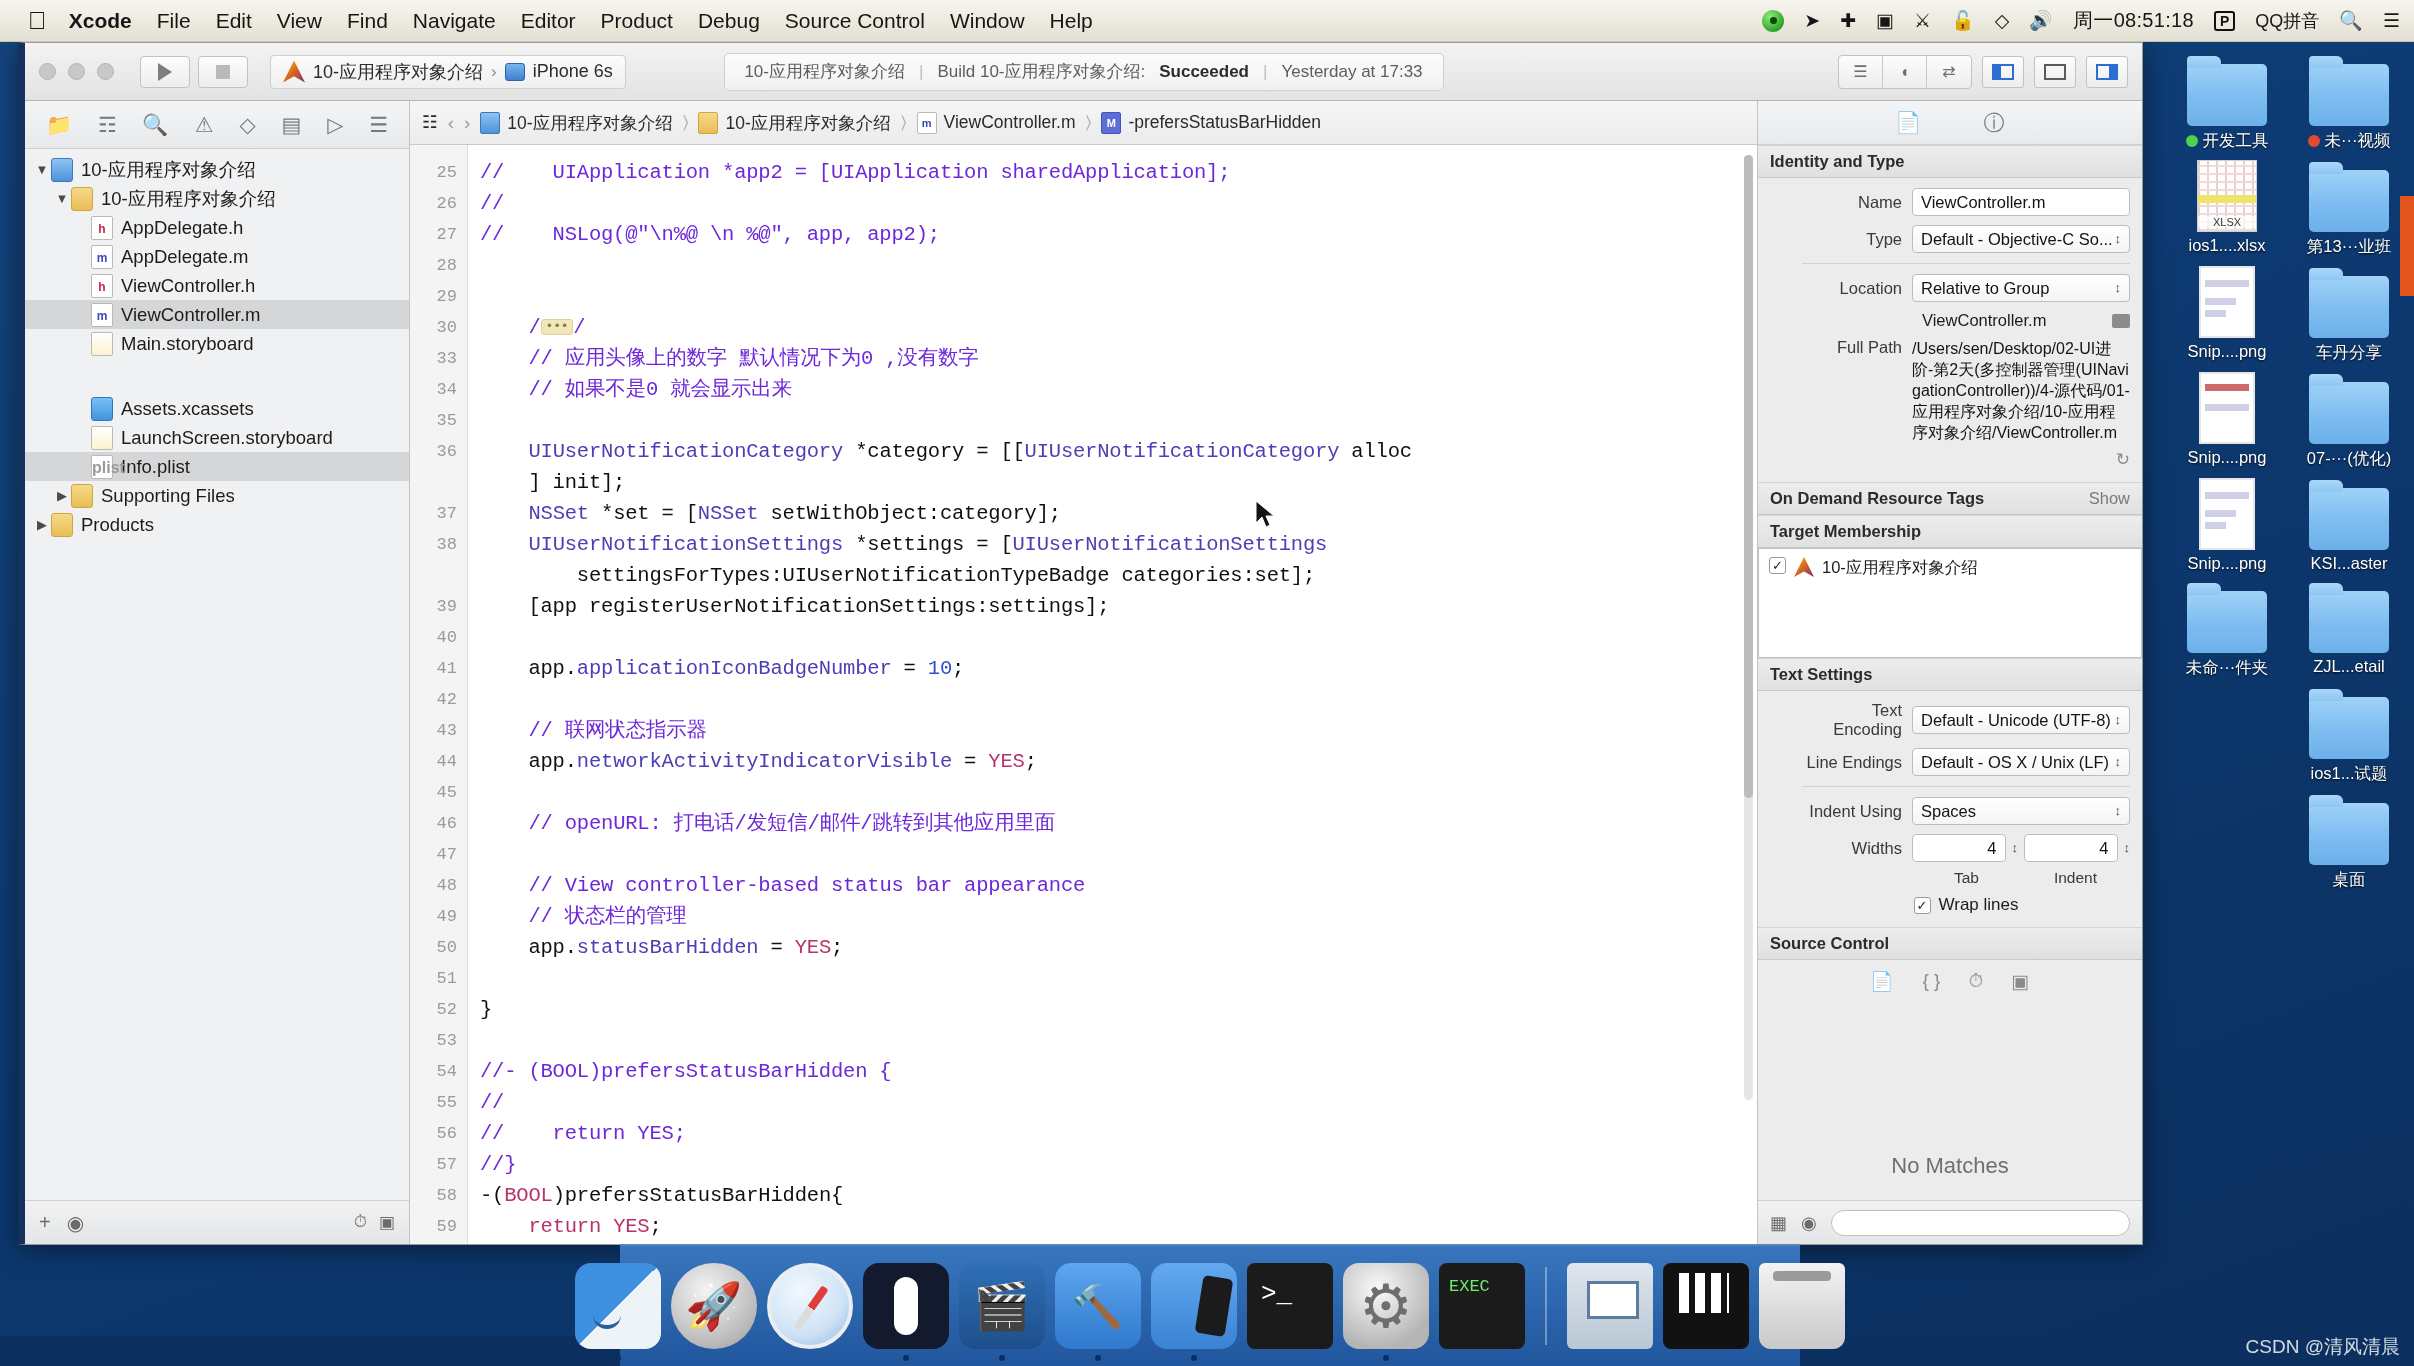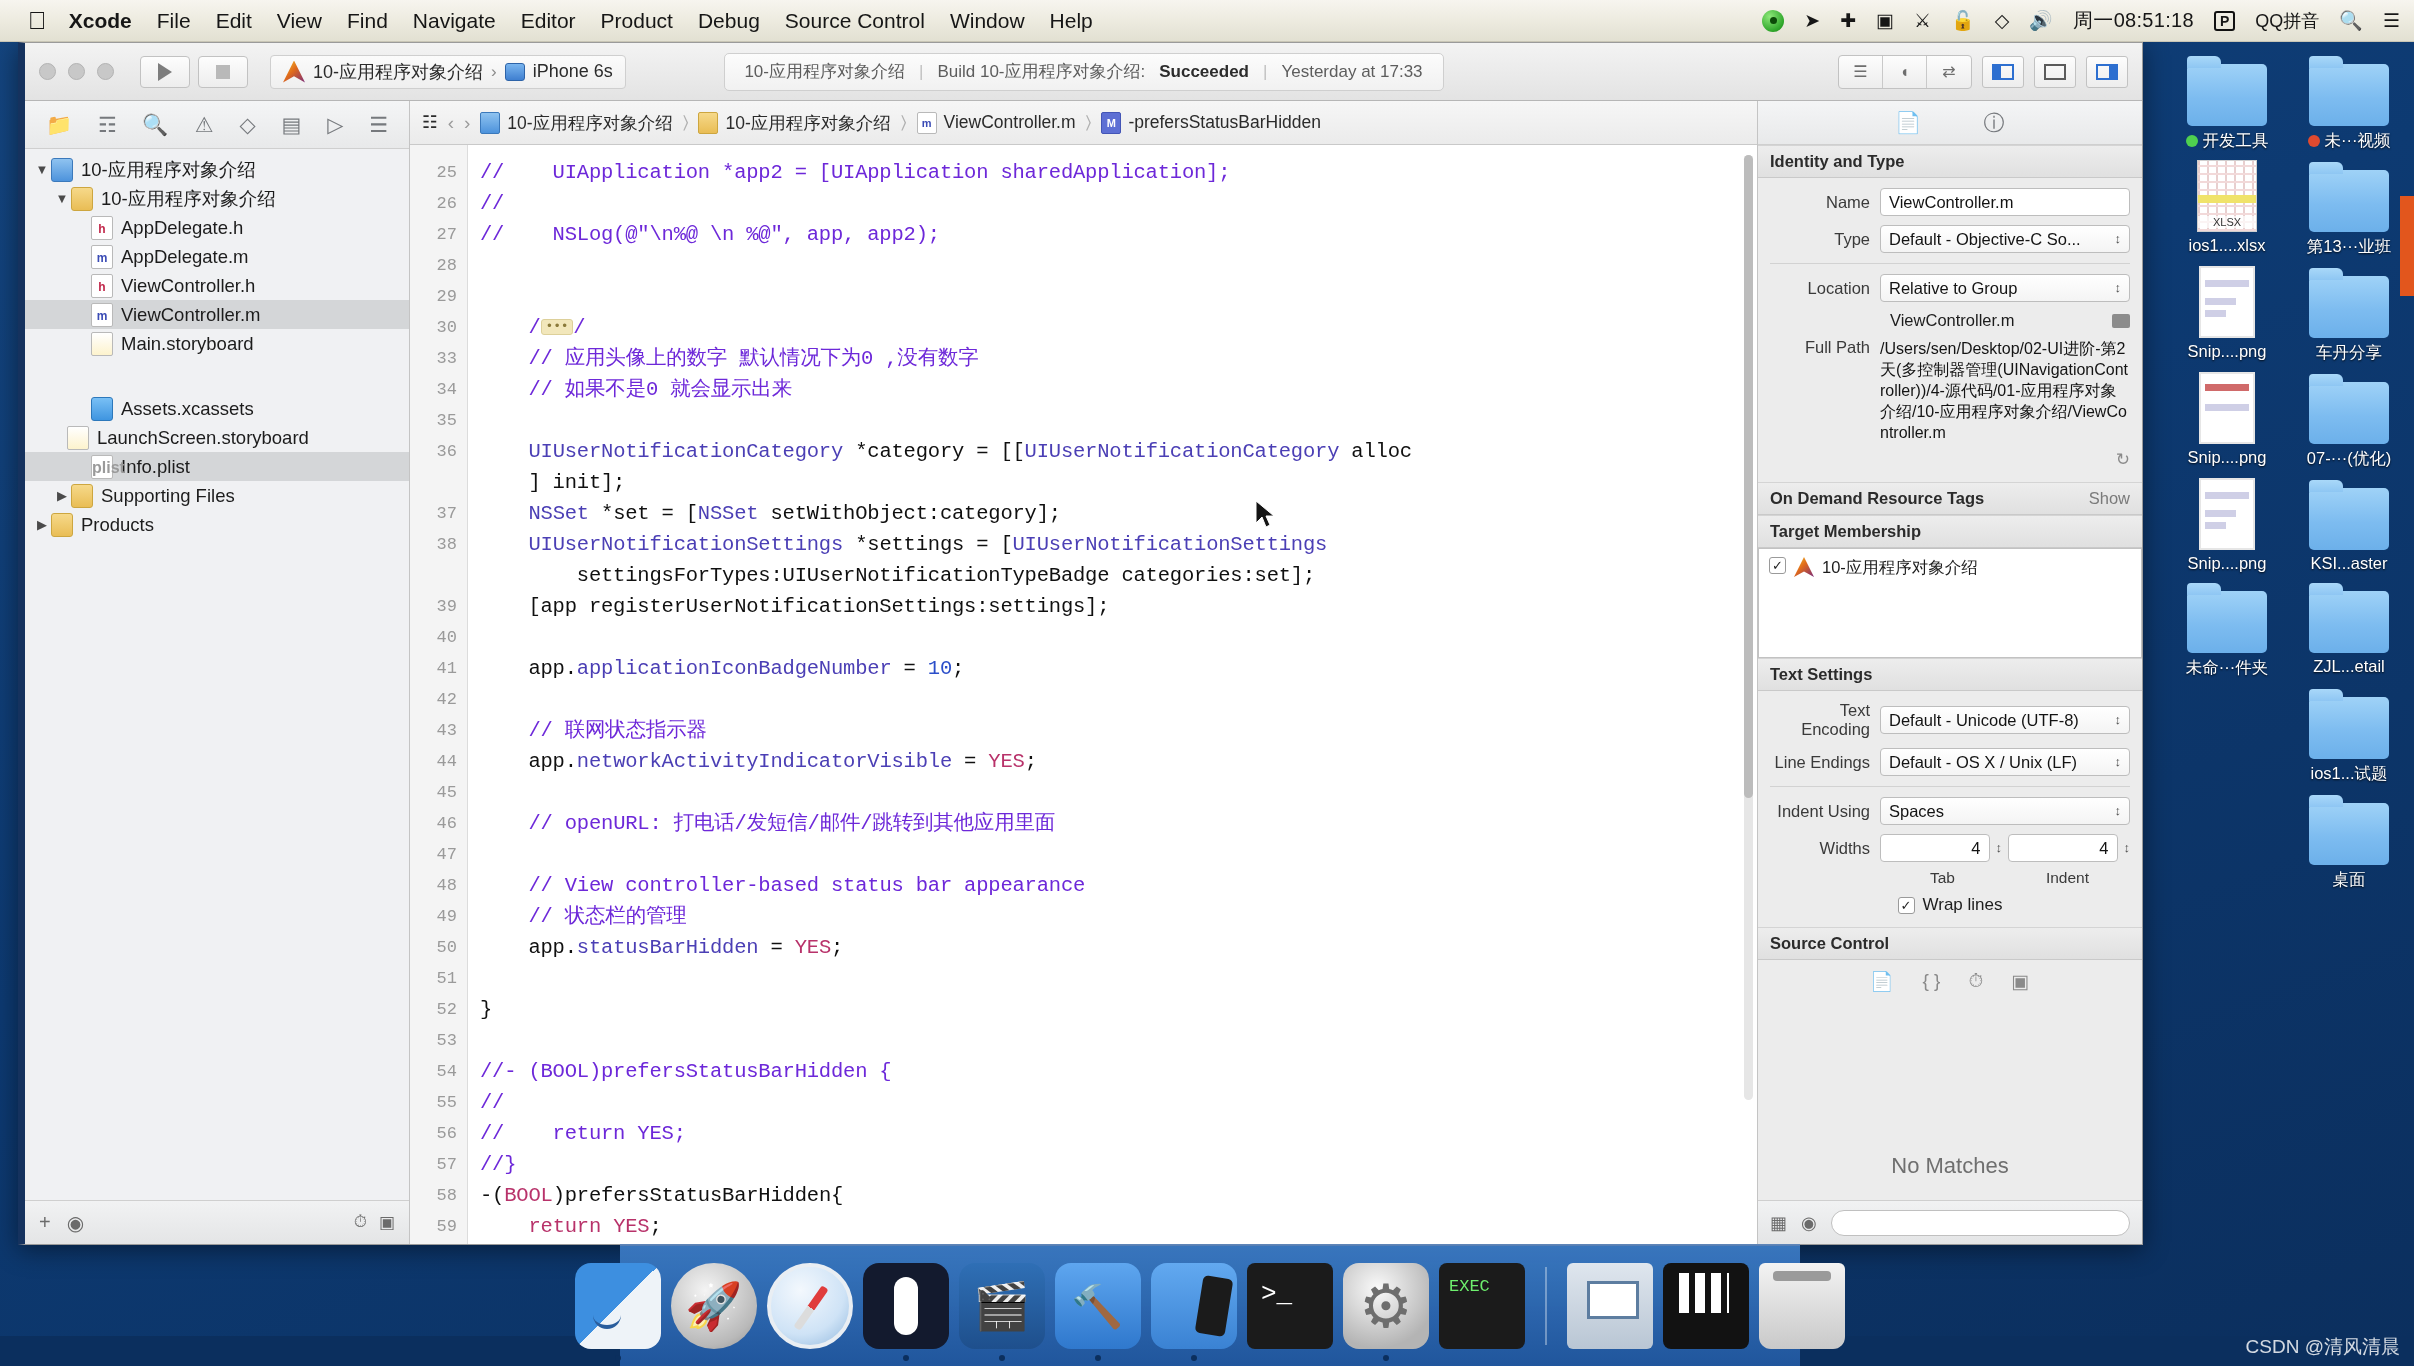--- a/index.html
+++ b/index.html
@@ -247,21 +247,21 @@
     display: flex; align-items: center; justify-content: center; gap: 62px;
     font-size: 21px; color: #76797d;
   }
   .insp-head {
     background: linear-gradient(180deg,#ededed,#e0e0e0);
     border-top: 1px solid #d4d4d4; border-bottom: 1px solid #c9c9c9;
     padding: 6px 12px; font-weight: bold; font-size: 16.5px; color: #2b2b2b;
     display:flex; align-items:center;
   }
   .insp-head .show { margin-left:auto; font-weight: normal; color:#7a7a7a; }
-  .insp-body { padding: 10px 12px 12px 12px; background: #ececec; }
+  .insp-body { padding: 10px 12px 12px 12px; background: #ececec; margin-left: 32px; }
   .fld { display: flex; align-items: center; margin-bottom: 9px; }
   .fld .lab { width: 110px; text-align: right; padding-right: 10px; color: #3a3a3a; font-size: 16.5px; flex:0 0 110px;}
   .fld .val {
     flex: 1; height: 28px; background: #fff; border: 1px solid #bdbdbd; border-radius: 4px;
     display: flex; align-items: center; padding: 0 8px; font-size: 16.5px; color: #131313;
     overflow: hidden; white-space: nowrap;
   }
   .fld .val.pop { background: linear-gradient(180deg,#ffffff,#f4f4f4); }
   .stepper { margin-left: auto; font-size: 13px; color: #4a4a4a; line-height: 10px; }
   .divider { height: 1px; background: #d2d2d2; margin: 10px 0 10px 0; }
@@ -671,21 +671,21 @@
           <div class="row" style="padding-left: 48px;">
             <span class="disc"></span>
             <span class="fic story"></span>
             <span>Main.storyboard</span>
           </div>
           <div class="row" style="padding-left: 48px; margin-top: 36px;">
             <span class="disc"></span>
             <span class="fic assets"></span>
             <span>Assets.xcassets</span>
           </div>
-          <div class="row" style="padding-left: 24px; text-align: right;">
+          <div class="row" style="padding-left: 48px; text-align: right;">
             <span class="disc"></span>
             <span class="fic story"></span>
             <span>LaunchScreen.storyboard</span>
           </div>
           <div class="row sel" style="padding-left: 48px;">
             <span class="disc"></span>
             <span class="fic plain">plist</span>
             <span>Info.plist</span>
           </div>
           <div class="row" style="padding-left: 28px;">

